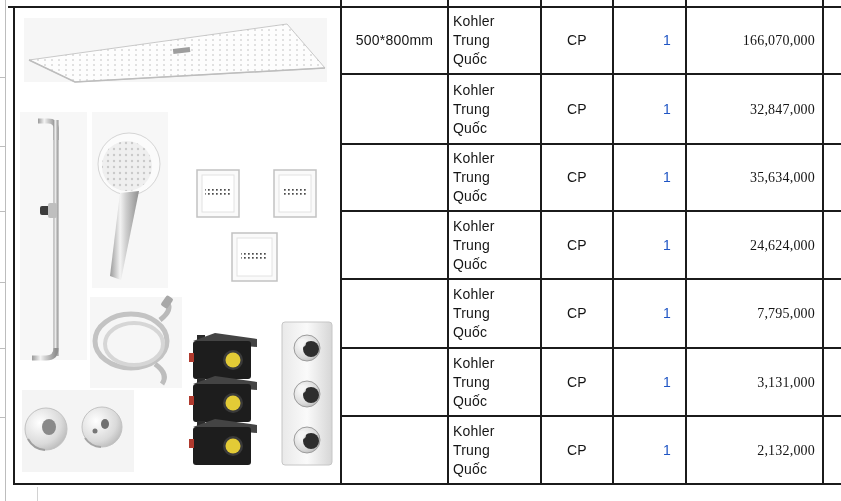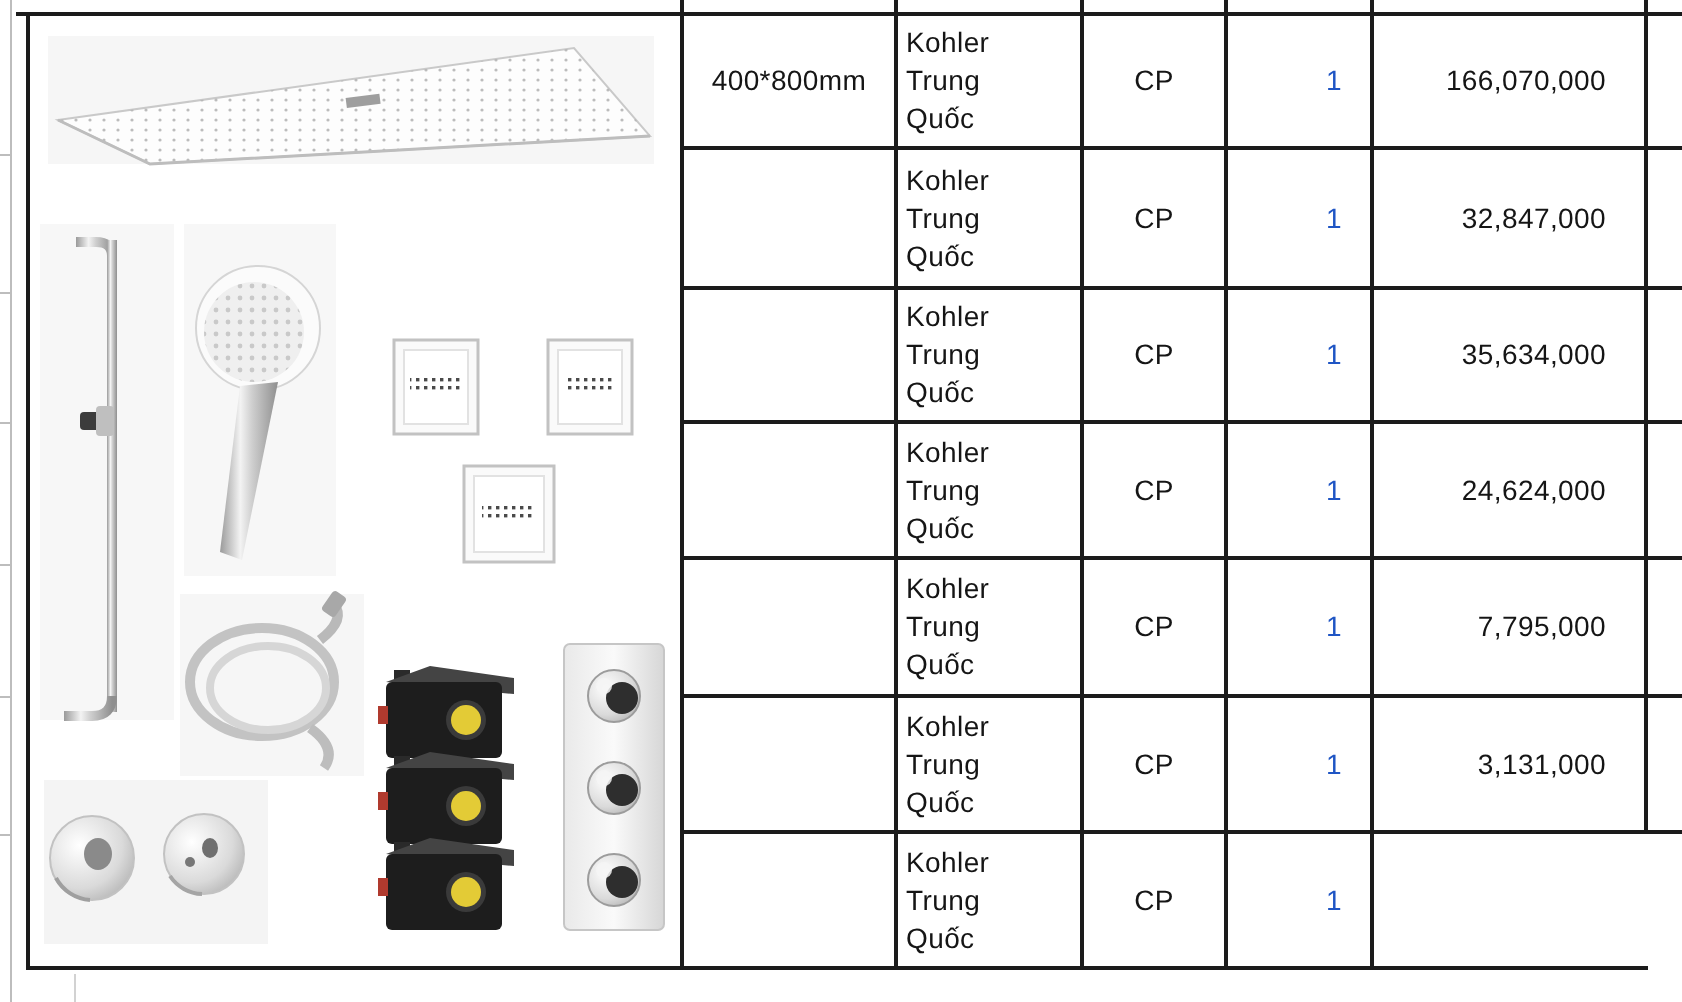--- a/index.html
+++ b/index.html
@@ -27,21 +27,21 @@
     box-sizing:border-box;border-right:2px solid #1b1b1b;border-bottom:2px solid #1b1b1b;
     display:flex;align-items:center;font-size:14px;letter-spacing:.2px;line-height:19px;
     background:#fff;overflow:hidden;
   }
   .img-cell{grid-column:1;grid-row:1 / span 8;position:relative;padding:0;align-items:flex-start;}
   .c-size{justify-content:center;text-align:center;padding:0 1px;}
   .c-origin{justify-content:flex-start;padding-left:4px;}
   .c-origin .origin-inner{display:block;width:54px;white-space:normal;}
   .c-fin{justify-content:center;text-align:right;}
   .c-qty{justify-content:flex-end;padding-right:14px;color:#1f55c4;}
-  .c-price{justify-content:flex-end;padding-right:19px;}
+  .c-price{justify-content:flex-end;padding-right:7px;font-family:Liberation Serif, serif;}
   .c-ext{border-right:none;}
 </style>
 </head>
 <body>
 
 <div class="sheet">
 
   <div class="gutter-v"></div>
   <div class="gutter-h" style="top:77px"></div>
   <div class="gutter-h" style="top:146px"></div>
@@ -193,21 +193,21 @@
           <ellipse cx="34" cy="419" rx="7" ry="8" fill="#8a8a8a"></ellipse>
           <path d="M13,431 A21,21 0 0 0 30,442" stroke="#9f9f9f" fill="none" stroke-width="2"></path>
           <circle cx="87" cy="419" r="20" fill="url(#knob)" stroke="#c2c2c2"></circle>
           <ellipse cx="90" cy="416" rx="4" ry="5" fill="#6f6f6f"></ellipse>
           <circle cx="80" cy="423" r="2.5" fill="#777777"></circle>
           <path d="M70,430 A20,20 0 0 0 86,439" stroke="#a5a5a5" fill="none" stroke-width="2"></path>
         </g>
       </svg>
     </div>
 
-    <div class="cell c-size">400*800mm</div>
+    <div class="cell c-size">500*800mm</div>
     <div class="cell c-origin">
         <span class="origin-inner">Kohler Trung Quốc</span>
       </div>
     <div class="cell c-fin">CP</div>
     <div class="cell c-qty">1</div>
     <div class="cell c-price">166,070,000</div>
     <div class="cell c-ext"></div>
 
     <div class="cell c-size"></div>
     <div class="cell c-origin">
@@ -253,16 +253,17 @@
     <div class="cell c-qty">1</div>
     <div class="cell c-price">3,131,000</div>
     <div class="cell c-ext"></div>
 
     <div class="cell c-size"></div>
     <div class="cell c-origin">
         <span class="origin-inner">Kohler Trung Quốc</span>
       </div>
     <div class="cell c-fin">CP</div>
     <div class="cell c-qty">1</div>
+    <div class="cell c-price">2,132,000</div>
     <div class="cell c-ext"></div>
 
   </div>
 </div>
 
 </body></html>

